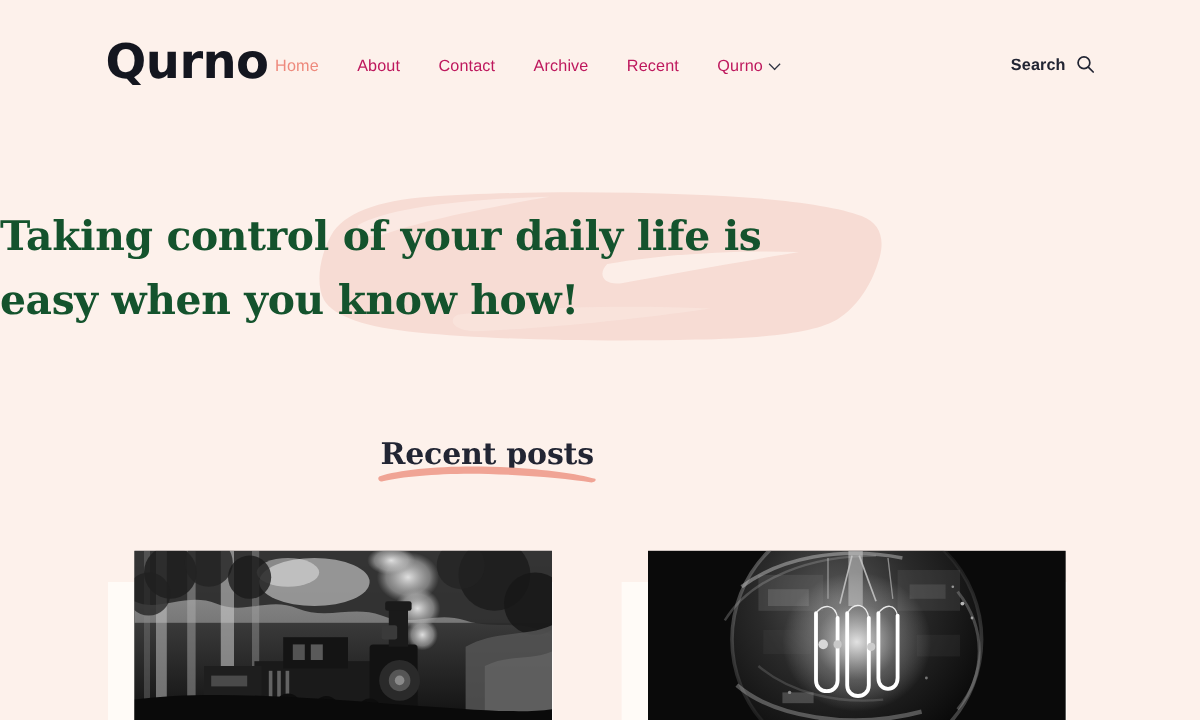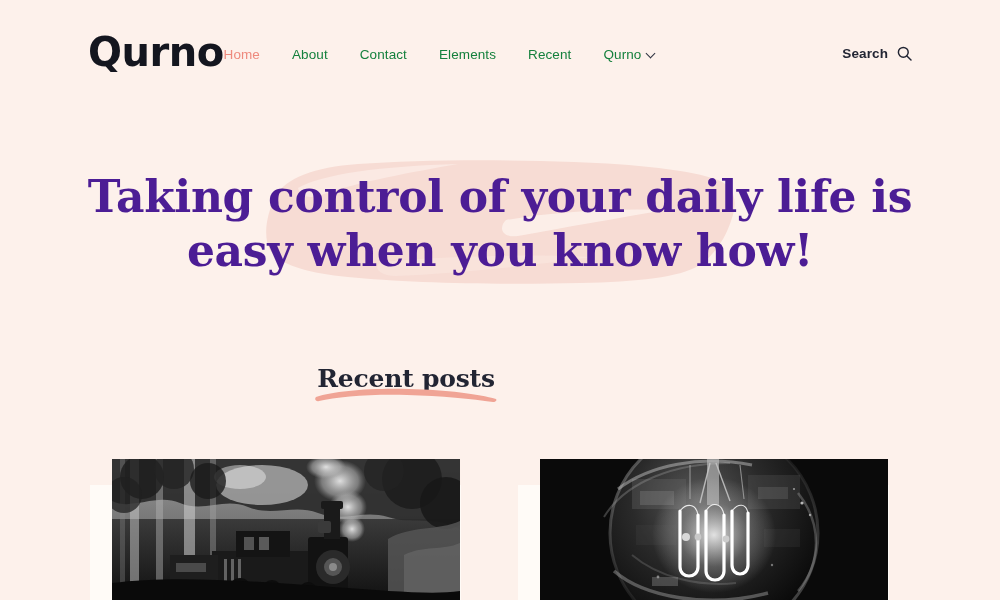--- a/index.html
+++ b/index.html
@@ -49,21 +49,21 @@
     justify-content: center;
     align-items: center;
     gap: 0;
     pointer-events: none;
   }
   .main-nav > * { pointer-events: auto; }
 
   .nav-link {
     font-size: 13.5px;
     font-weight: 400;
-    color: #15803d;
+    color: #be185d;
     text-decoration: none;
     padding: 0 16px;
     white-space: nowrap;
     letter-spacing: 0.1px;
     cursor: pointer;
     display: inline-flex;
     align-items: center;
     gap: 6px;
   }
   .nav-link.is-active { color: #EE8A7D; }
@@ -115,27 +115,26 @@
     position: absolute;
     left: 262px;
     top: 8px;
     width: 478px;
     height: 128px;
     pointer-events: none;
   }
 
   .hero-title {
     position: relative;
-    text-align: center;
     font-family: "DejaVu Serif", serif;
     font-weight: 700;
-    font-size: 44px;
+    font-size: 34px;
     line-height: 54px;
     letter-spacing: -0.3px;
-    color: #4c1d95;
+    color: #14532d;
     padding-top: 20px;
   }
   .hero-title .line { display: block; white-space: nowrap; }
 
   
   .section-head {
     position: absolute;
     top: 362px; left: 0;
     width: 812px;
     height: 46px;
@@ -202,21 +201,21 @@
 <body>
 
 <header class="site-header">
 
   <a class="brand">Qurno</a>
 
   <nav class="main-nav">
     <a class="nav-link is-active">Home</a>
     <a class="nav-link">About</a>
     <a class="nav-link">Contact</a>
-    <a class="nav-link">Elements</a>
+    <a class="nav-link">Archive</a>
     <a class="nav-link">Recent</a>
     <a class="nav-link">
         <span>Qurno</span>
         <span class="chevron-down"></span>
       </a>
   </nav>
 
   <div class="search-area">
     <span class="search-label">Search</span>
     <svg class="search-icon" width="15" height="15" viewBox="0 0 15 15" fill="none">

